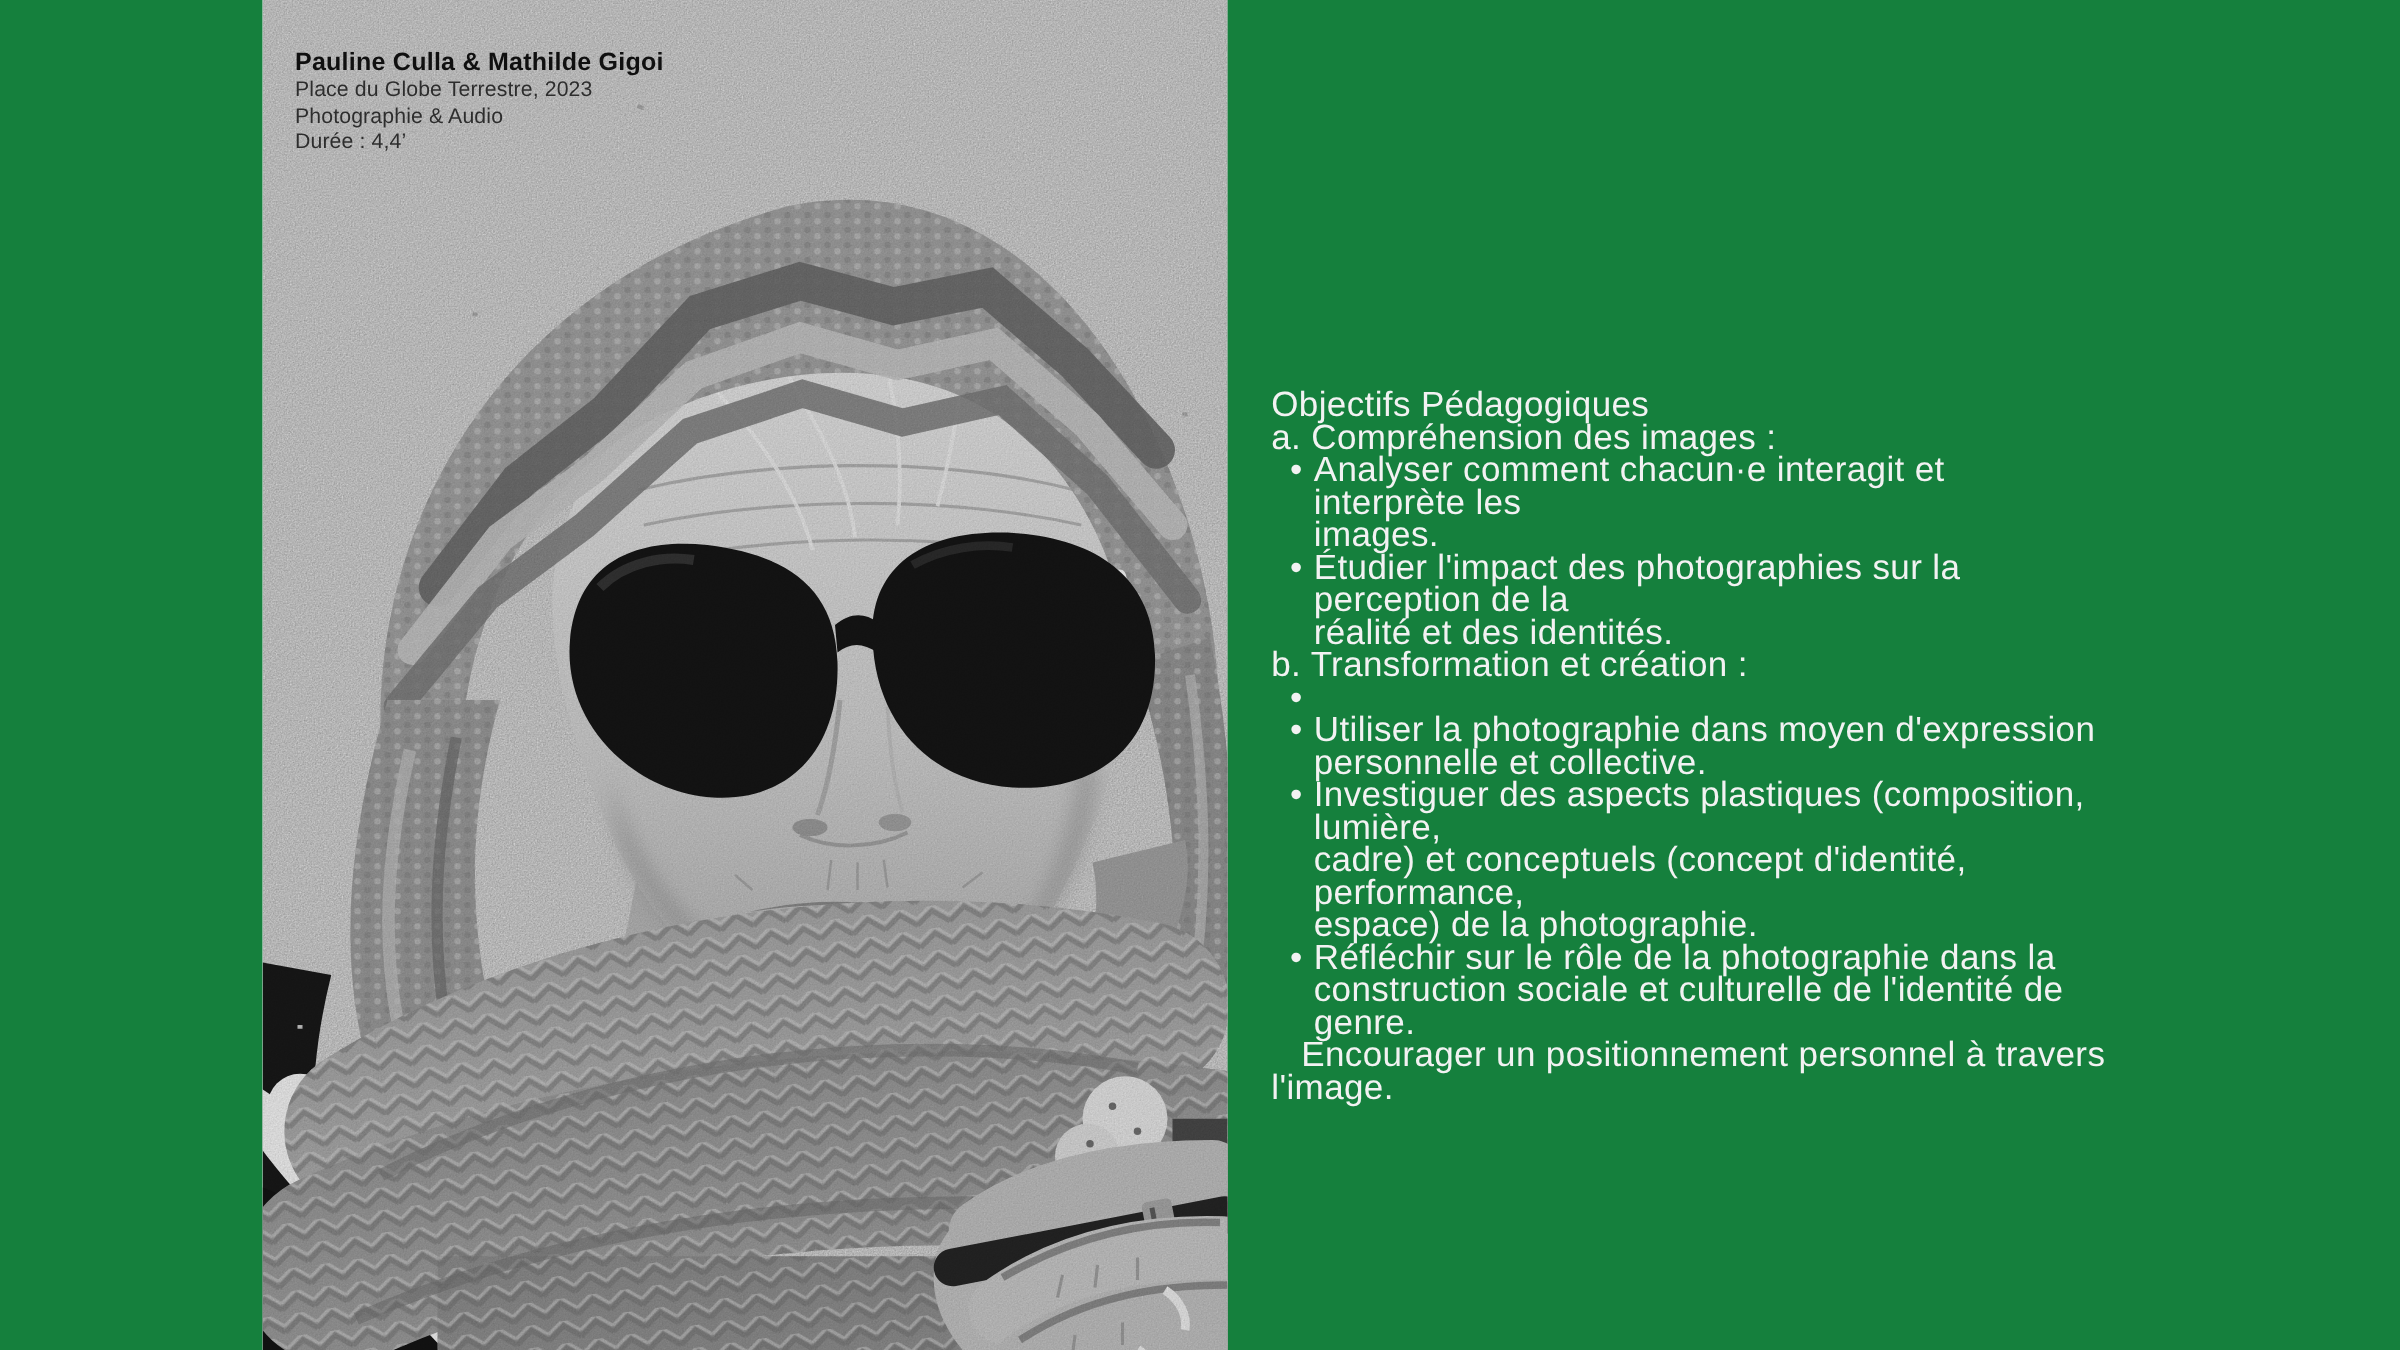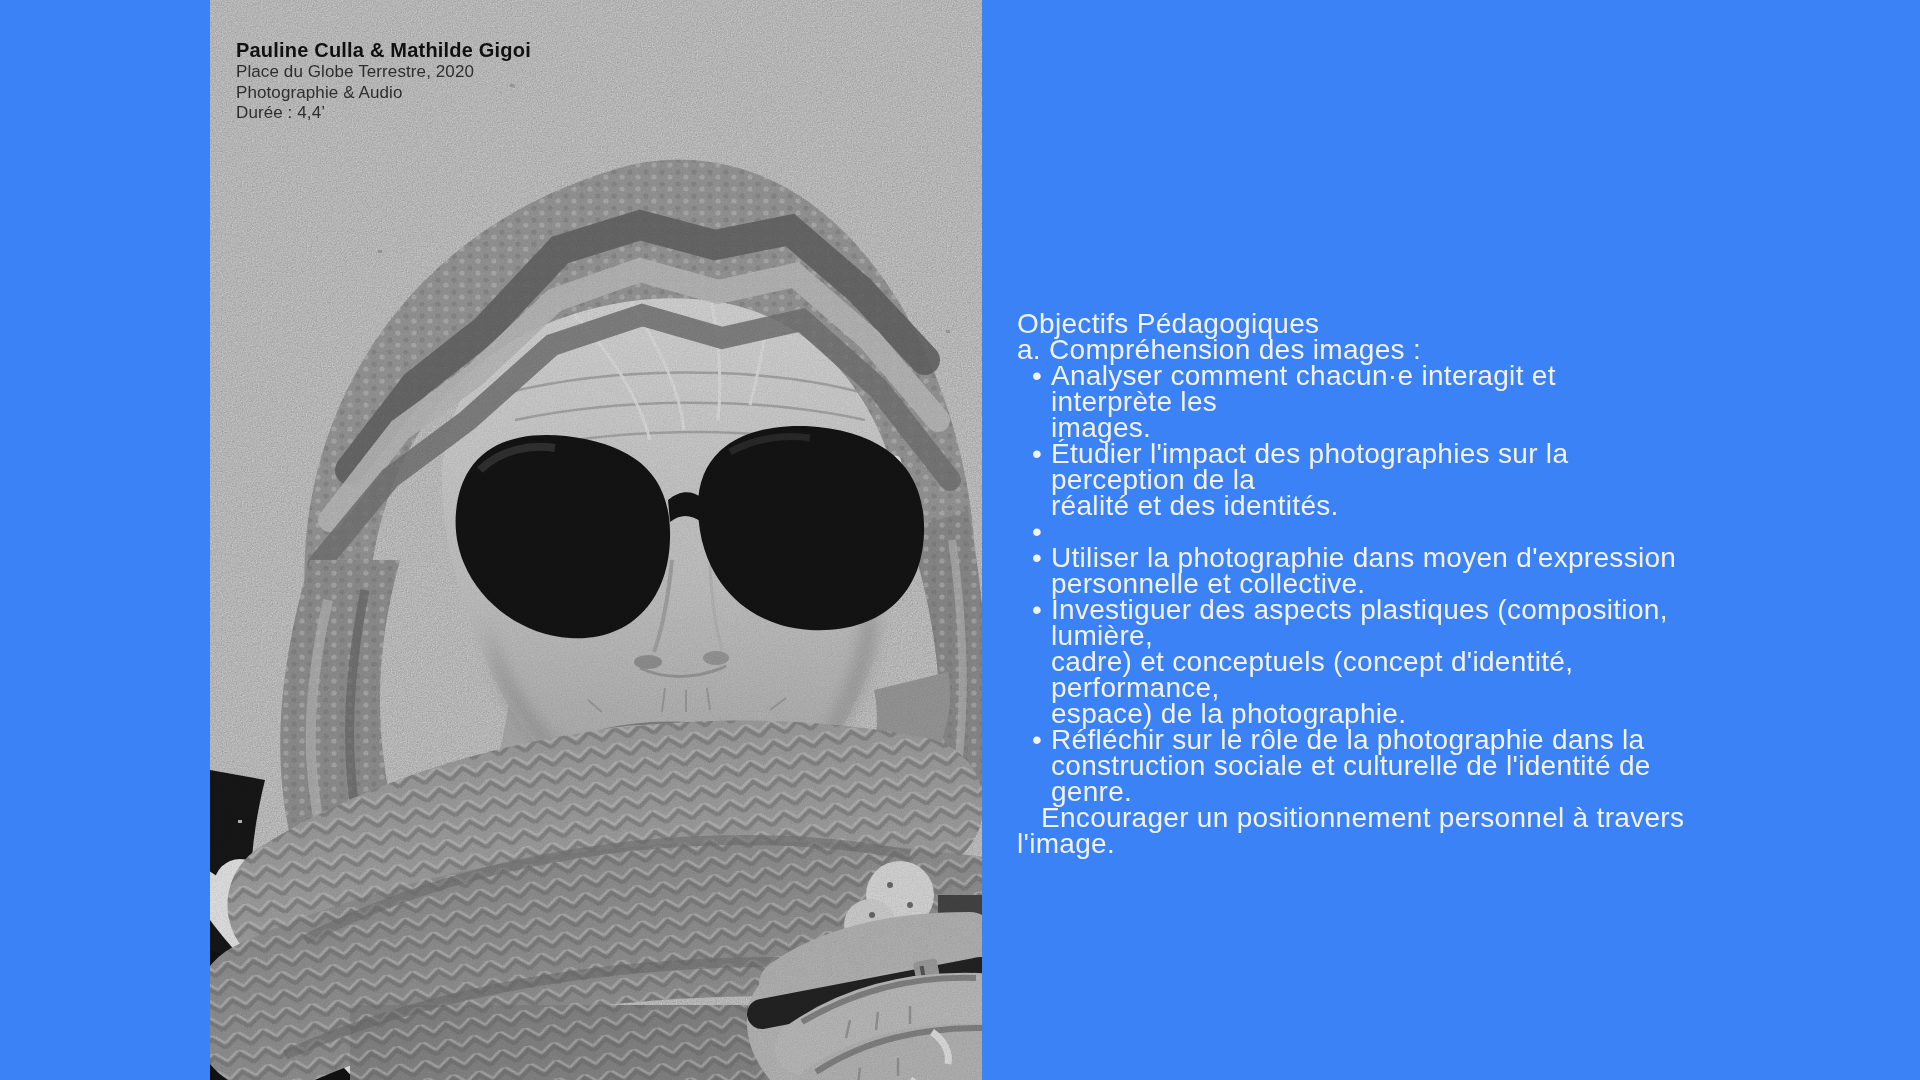--- a/index.html
+++ b/index.html
@@ -1,18 +1,18 @@
 <!DOCTYPE html>
 <html><head>
 <meta charset="utf-8">
 <style>
   html,body{margin:0;padding:0;background:#555557;}
   .stage{
     position:relative;width:1920px;height:1080px;overflow:hidden;
-    background:#3b82f6;font-family:"Liberation Sans",sans-serif;
+    background:#15803d;font-family:"Liberation Sans",sans-serif;
   }
   
   .photo-panel{
     position:absolute;left:210px;top:0;width:772px;height:1080px;
     background:#ededed;overflow:hidden;
   }
   .photo-panel svg{position:absolute;left:0;top:0;width:100%;height:100%;display:block;}
   .caption{
     position:absolute;left:26px;top:38px;z-index:5;color:#2d2d2d;
     font-size:17px;line-height:20.5px;letter-spacing:.1px;
@@ -247,41 +247,42 @@
           <path d="M722,1032 C734,1040 740,1052 738,1064" stroke-width="7"></path>
           <path d="M700,1080 C712,1088 718,1098 716,1108" stroke-width="8"></path>
         </g>
       </g>
 
       <rect x="0" y="0" width="772" height="1080" filter="url(#grain)" opacity=".35"></rect>
     </svg>
 
     <div class="caption">
       <div class="cap-title">Pauline Culla &amp; Mathilde Gigoi</div>
-      <div>Place du Globe Terrestre, 2020</div>
+      <div>Place du Globe Terrestre, 2023</div>
       <div>Photographie &amp; Audio</div>
       <div>Durée : 4,4’</div>
     </div>
   </div>
 
   <div class="objectives">
     <p>Objectifs Pédagogiques</p>
 
     <p>a. Compréhension des images :</p>
     <div class="bullet-row">
       <span class="marker">•</span>
       <span class="btext">Analyser comment chacun·e interagit et interprète les
 images.</span>
     </div>
     <div class="bullet-row">
       <span class="marker">•</span>
       <span class="btext">Étudier l'impact des photographies sur la perception de la
 réalité et des identités.</span>
     </div>
 
+    <p>b. Transformation et création :</p>
     <div class="bullet-row">
       <span class="marker">•</span>
     </div>
     <div class="bullet-row">
       <span class="marker">•</span>
       <span class="btext">Utiliser la photographie dans moyen d'expression
 personnelle et collective.</span>
     </div>
 
     <div class="bullet-row">

